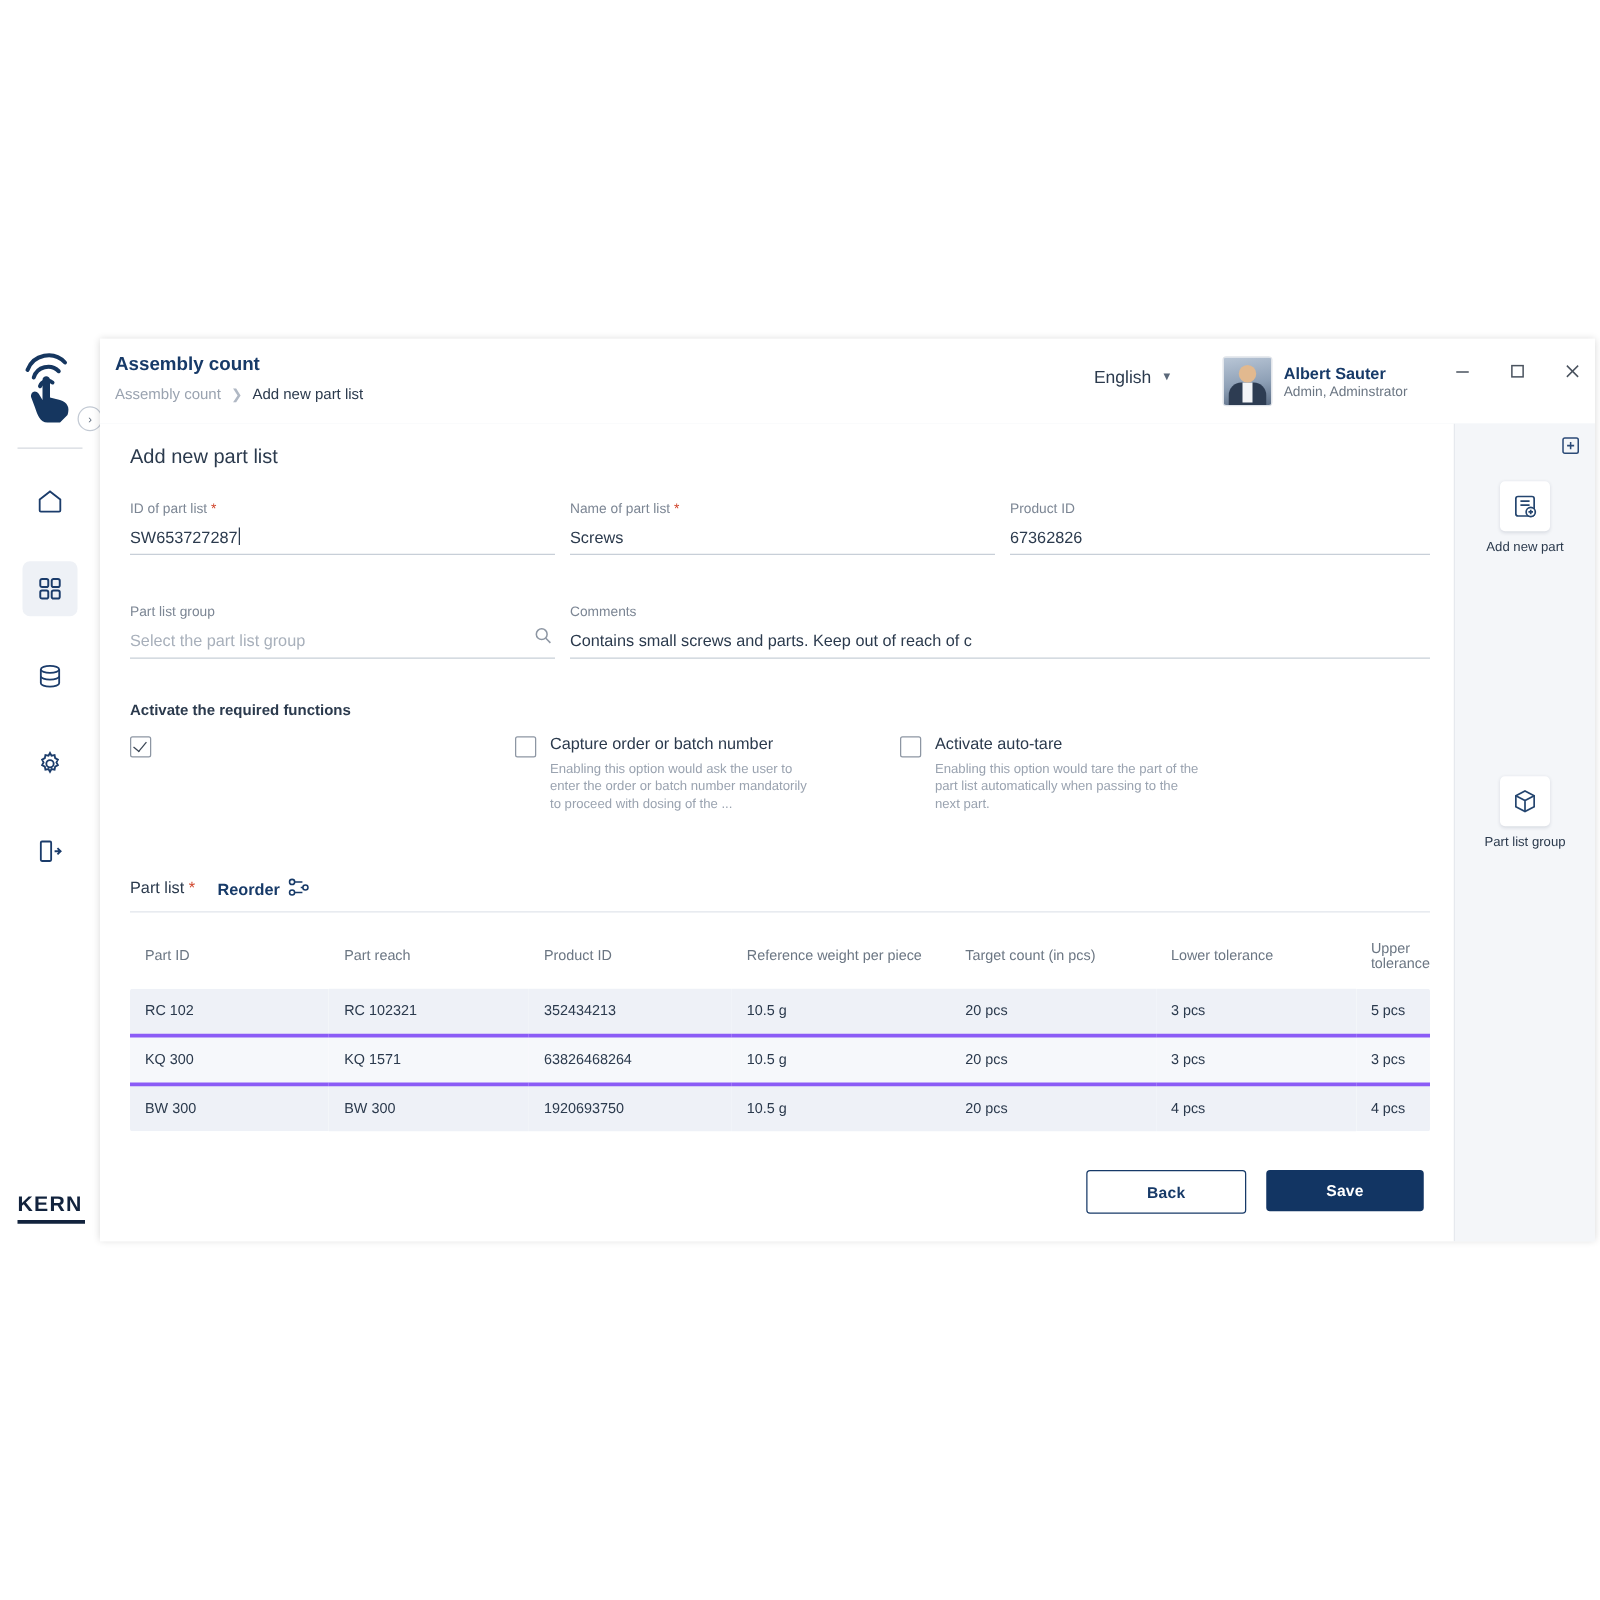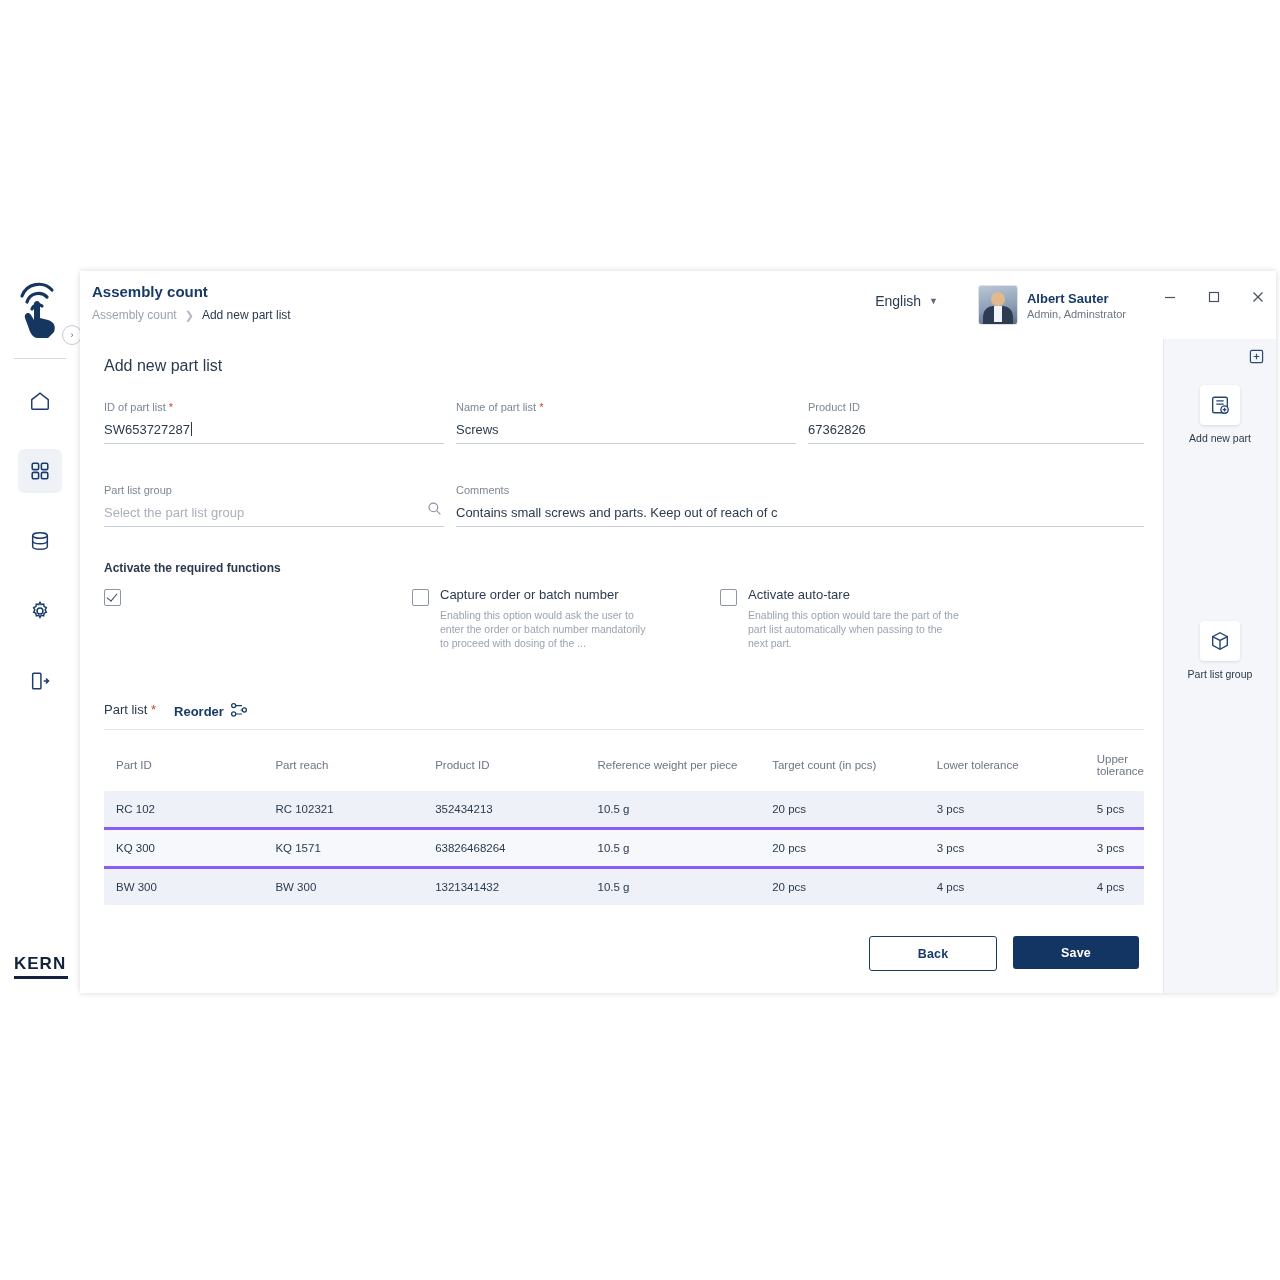--- a/index.html
+++ b/index.html
@@ -627,21 +627,21 @@
               <td>KQ 1571</td>
               <td>63826468264</td>
               <td>10.5 g</td>
               <td>20 pcs</td>
               <td>3 pcs</td>
               <td>3 pcs</td>
             </tr>
             <tr>
               <td>BW 300</td>
               <td>BW 300</td>
-              <td>1321341432</td>
+              <td>1920693750</td>
               <td>10.5 g</td>
               <td>20 pcs</td>
               <td>4 pcs</td>
               <td>4 pcs</td>
             </tr>
           </tbody>
         </table>
 
         <div class="footer-btns">
           <div class="btn btn-secondary">Back</div>

